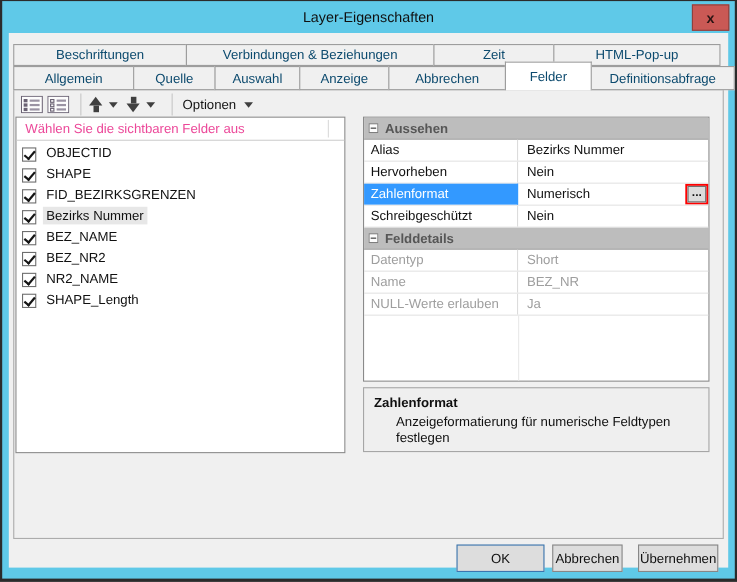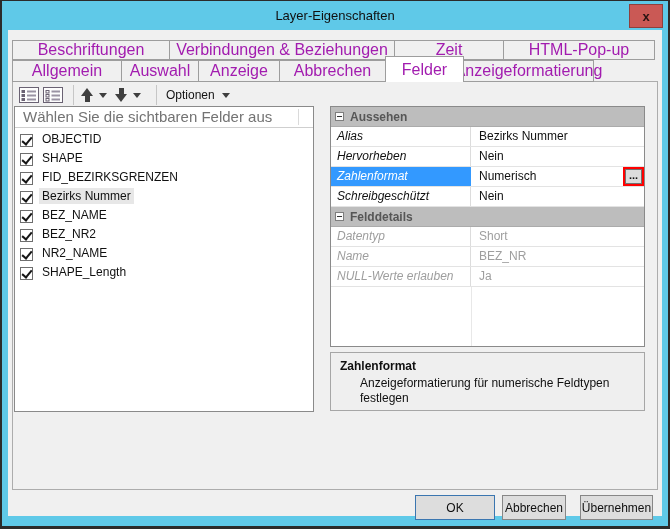--- a/index.html
+++ b/index.html
@@ -19,21 +19,21 @@
   }
   .client{position:absolute;left:6px;top:29px;width:654px;height:486px;background:#F0F0F0;}
 
   
   .tabrow{position:absolute;left:4px;display:flex;z-index:2;}
   .tabrow1{top:10px;height:20px;}
   .tabrow2{top:30px;height:22px;}
   .tab{
     box-sizing:border-box;border:1px solid #9D9D9D;background:#F0F0F0;
     display:flex;align-items:center;justify-content:center;
-    font-size:16px;color:#a21caf;height:100%;
+    font-size:12px;color:#0c4a6e;height:100%;
   }
   .tab + .tab{margin-left:-1px;}
   .w1{width:158px}.w2{width:226px}.w3{width:110px}.w4{width:152px}
   .v1{width:110px}.v2{width:75px}.v3{width:78px}.v4{width:82px}.v5{width:107px}.v6{width:79px}.v7{width:131px}
   .tab.active{
     background:#FFFFFF;height:26px;margin-top:-4px;border-bottom:none;
     position:relative;z-index:6;
   }
   .pane{
     position:absolute;left:4px;top:51px;width:646px;height:409px;
@@ -52,21 +52,21 @@
   .caret{width:0;height:0;border:4px solid transparent;border-top:5px solid #3F3F3F;margin:5px 8px 0 2px;}
   .optionen{display:flex;align-items:center;font-size:12px;color:#141414;margin-left:2px;cursor:default;}
   .optionen .caret{margin:5px 0 0 7px;}
 
   
   .listbox{
     position:absolute;left:6px;top:76px;width:300px;height:306px;
     box-sizing:border-box;border:1px solid #8A8A8A;background:#FFFFFF;z-index:3;
   }
   .listheader{
-    height:20px;line-height:20px;padding-left:8px;font-size:15px;color:#737373;
+    height:20px;line-height:20px;padding-left:8px;font-size:12px;color:#ec4899;
     border-bottom:1px solid #CFCFCF;position:relative;
   }
   .listheader::after{content:"";position:absolute;right:14px;top:2px;bottom:2px;width:1px;background:#DADADA;}
   .fitem{height:19px;display:flex;align-items:flex-end;padding-left:5px;font-size:12px;color:#101010;}
   .cb{width:13px;height:13px;box-sizing:border-box;background:#FFF;border:1px solid #6E6E6E;position:relative;flex:none;margin-right:6px;}
   .cb::after{
     content:"";position:absolute;left:1px;top:2px;width:8px;height:4px;
     border-left:2px solid #151515;border-bottom:2px solid #151515;transform:rotate(-50deg);
   }
   .flabel{padding:1px 3px;white-space:nowrap;}
@@ -78,21 +78,21 @@
     box-sizing:border-box;border:1px solid #8A8A8A;background:#FFF;
     display:flex;flex-direction:column;z-index:3;font-size:12px;
   }
   .psection{
     height:19px;flex:none;background:#BDBDBD;color:#565656;font-weight:bold;
     display:flex;align-items:center;padding-left:4px;border-bottom:1px solid #ABABAB;
   }
   .collapse{width:9px;height:9px;box-sizing:border-box;border:1px solid #7E7E7E;background:#FCFCFC;position:relative;display:inline-block;margin-right:6px;flex:none;}
   .collapse::after{content:"";position:absolute;left:1px;top:3px;width:5px;height:1px;background:#333;}
   .prow{height:20px;flex:none;display:flex;border-bottom:1px solid #E3E3E3;box-sizing:border-box;}
-  .plabel{width:140px;flex:none;box-sizing:border-box;border-right:1px solid #DCDCDC;padding-left:6px;line-height:19px;color:#101010;overflow:hidden;white-space:nowrap;font-style:italic;}
+  .plabel{width:140px;flex:none;box-sizing:border-box;border-right:1px solid #DCDCDC;padding-left:6px;line-height:19px;color:#101010;overflow:hidden;white-space:nowrap;}
   .pvalue{flex:1;padding-left:8px;line-height:19px;color:#101010;position:relative;overflow:hidden;white-space:nowrap;}
   .prow.sel .plabel{background:#3399FF;border-right-color:#3399FF;color:#FFFFFF;}
   .section-dis .plabel,.section-dis .pvalue{color:#9E9E9E;}
   .pfiller{flex:1;position:relative;}
   .pfiller::before{content:"";position:absolute;left:140px;top:0;bottom:0;width:1px;background:#E8E8E8;}
   .redbox{
     position:absolute;right:0;top:0;width:21px;height:19px;box-sizing:border-box;
     border:2px solid #FF0000;display:flex;align-items:center;justify-content:center;
   }
   .ellipsis{
@@ -132,25 +132,26 @@
 
     <div class="tabrow tabrow1">
       <div class="tab w1">Beschriftungen</div>
       <div class="tab w2">Verbindungen &amp; Beziehungen</div>
       <div class="tab w3">Zeit</div>
       <div class="tab w4">HTML-Pop-up</div>
     </div>
 
     <div class="tabrow tabrow2">
       <div class="tab v1">Allgemein</div>
+      <div class="tab v2">Quelle</div>
       <div class="tab v3">Auswahl</div>
       <div class="tab v4">Anzeige</div>
       <div class="tab v5">Abbrechen</div>
       <div class="tab v6 active">Felder</div>
-      <div class="tab v7">Anzeigeformatierung</div>
+      <div class="tab v7">Definitionsabfrage</div>
     </div>
 
     <div class="pane"></div>
 
     <div class="toolbar">
       <span class="tb-icon">
         <svg width="20" height="16" viewBox="0 0 20 16">
           <rect x="0.5" y="0.5" width="19" height="15" fill="#FDFDFD" stroke="#6A6273"></rect>
           <rect x="2.5" y="3" width="3.5" height="3" fill="#6A6273"></rect>
           <rect x="2.5" y="7" width="3.5" height="3" fill="#6A6273"></rect>

